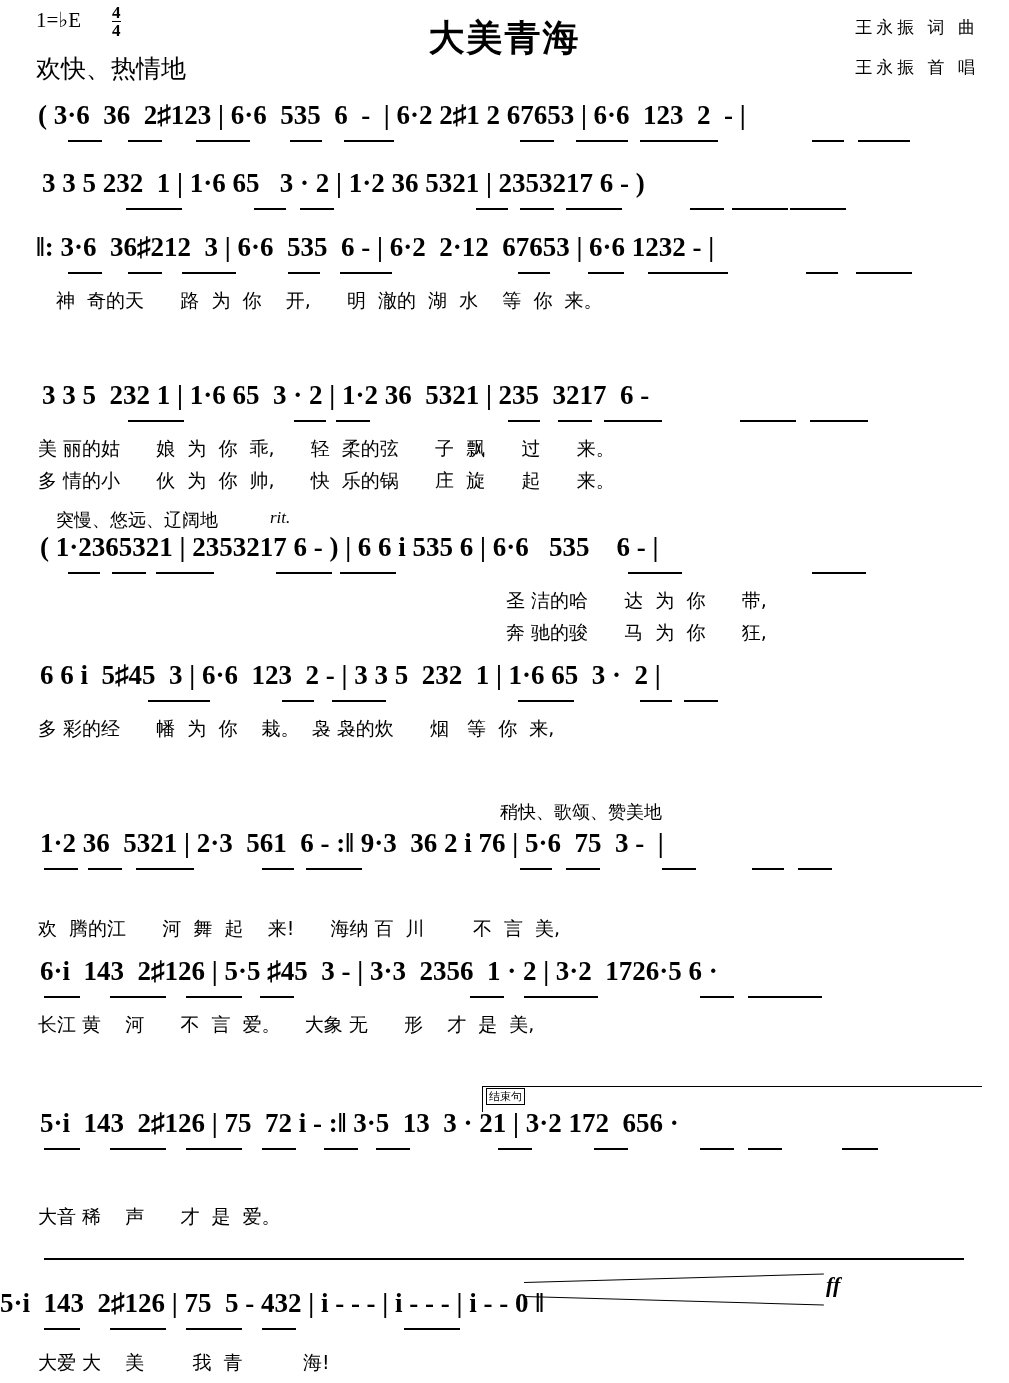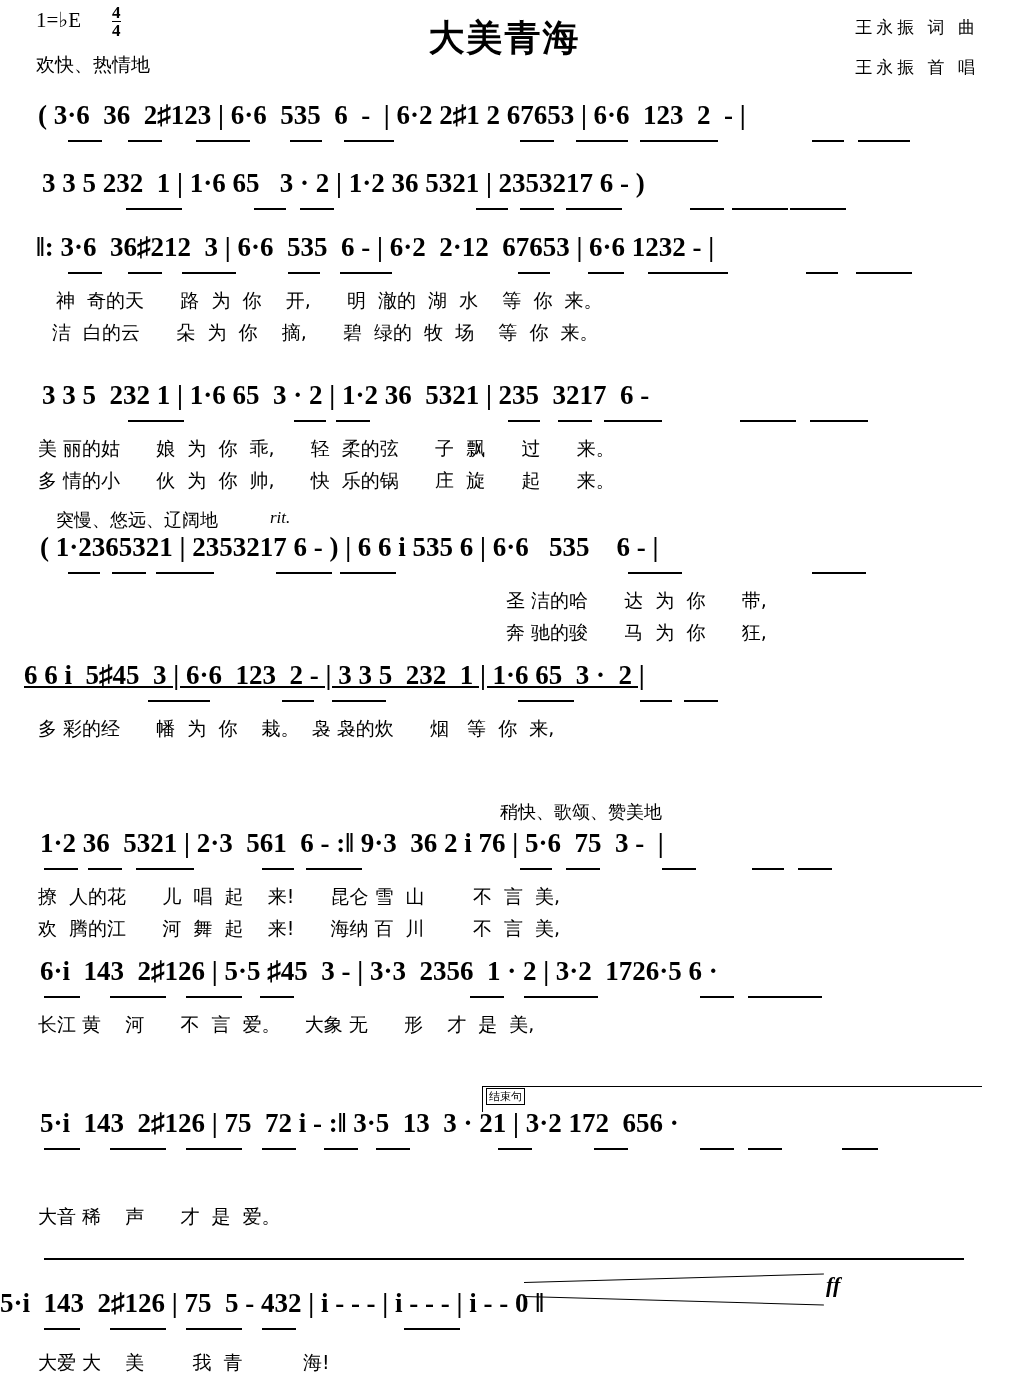--- a/index.html
+++ b/index.html
@@ -11,21 +11,21 @@
     position:relative;
     overflow:hidden;
   }
   .sheet{position:relative;width:1009px;height:1383px;}
 
   
   .key-sig{position:absolute;left:36px;top:8px;font-size:20px;font-family:"Liberation Serif",serif;}
   .key-sig .kk{font-size:21px;}
   .meter{position:absolute;left:112px;top:4px;font-size:17px;line-height:17px;text-align:center;font-weight:bold;}
   .meter span{display:block;}
-  .tempo-mark{position:absolute;left:36px;top:52px;font-size:19px;font-family:"DejaVu Sans",sans-serif;}
+  .tempo-mark{position:absolute;left:36px;top:52px;font-size:25px;font-family:"DejaVu Sans",sans-serif;}
   .title{position:absolute;left:0;right:0;top:14px;text-align:center;font-size:36px;font-weight:bold;font-family:"DejaVu Sans",sans-serif;letter-spacing:2px;}
   .credit1{position:absolute;right:30px;top:16px;font-size:17px;font-family:"DejaVu Sans",sans-serif;letter-spacing:4px;}
   .credit2{position:absolute;right:30px;top:56px;font-size:17px;font-family:"DejaVu Sans",sans-serif;letter-spacing:4px;}
 
   
   .row{position:absolute;left:0;width:1009px;}
   .notes{
     font-family:"Liberation Serif", serif;
     font-size:27px;
     font-weight:bold;
@@ -97,21 +97,20 @@
   <div class="hr-long" style="left:128px; top:272px; width:34px;"></div>
   <div class="hr-long" style="left:182px; top:272px; width:54px;"></div>
   <div class="hr-long" style="left:288px; top:272px; width:32px;"></div>
   <div class="hr-long" style="left:340px; top:272px; width:52px;"></div>
   <div class="hr-long" style="left:518px; top:272px; width:32px;"></div>
   <div class="hr-long" style="left:588px; top:272px; width:36px;"></div>
   <div class="hr-long" style="left:648px; top:272px; width:80px;"></div>
   <div class="hr-long" style="left:806px; top:272px; width:32px;"></div>
   <div class="hr-long" style="left:856px; top:272px; width:56px;"></div>
   <div class="lyr" style="position:absolute;left:56px;top:288px;letter-spacing:0;">神  奇的天      路  为  你    开,      明  澈的  湖  水    等  你  来。</div>
-  <div class="lyr" style="position:absolute;left:52px;top:320px;letter-spacing:0;">洁  白的云      朵  为  你    摘,      碧  绿的  牧  场    等  你  来。</div>
 
   <div class="row" style="top:380px;">
     <div class="notes" style="padding-left:42px;">3 3 5  232 1 | 1·6 65  3 · 2 | 1·2 36  5321 | 235  3217  6 -</div>
   </div>
   <div class="hr-long" style="left:128px; top:420px; width:56px;"></div>
   <div class="hr-long" style="left:294px; top:420px; width:32px;"></div>
   <div class="hr-long" style="left:336px; top:420px; width:34px;"></div>
   <div class="hr-long" style="left:508px; top:420px; width:32px;"></div>
   <div class="hr-long" style="left:558px; top:420px; width:34px;"></div>
   <div class="hr-long" style="left:604px; top:420px; width:58px;"></div>
@@ -130,21 +129,21 @@
   <div class="hr-long" style="left:112px; top:572px; width:34px;"></div>
   <div class="hr-long" style="left:156px; top:572px; width:58px;"></div>
   <div class="hr-long" style="left:276px; top:572px; width:56px;"></div>
   <div class="hr-long" style="left:340px; top:572px; width:56px;"></div>
   <div class="hr-long" style="left:628px; top:572px; width:54px;"></div>
   <div class="hr-long" style="left:812px; top:572px; width:54px;"></div>
   <div class="lyr" style="position:absolute;left:506px;top:588px;">圣 洁的哈      达  为  你      带,</div>
   <div class="lyr" style="position:absolute;left:506px;top:620px;">奔 驰的骏      马  为  你      狂,</div>
 
   <div class="row" style="top:660px;">
-    <div class="notes" style="padding-left:24px;text-decoration:underline;">6 6 i  5♯45  3 | 6·6  123  2 - | 3 3 5  232  1 | 1·6 65  3 ·  2 |</div>
+    <div class="notes" style="padding-left:40px;">6 6 i  5♯45  3 | 6·6  123  2 - | 3 3 5  232  1 | 1·6 65  3 ·  2 |</div>
   </div>
   <div class="hr-long" style="left:148px; top:700px; width:62px;"></div>
   <div class="hr-long" style="left:282px; top:700px; width:32px;"></div>
   <div class="hr-long" style="left:332px; top:700px; width:54px;"></div>
   <div class="hr-long" style="left:518px; top:700px; width:56px;"></div>
   <div class="hr-long" style="left:640px; top:700px; width:32px;"></div>
   <div class="hr-long" style="left:684px; top:700px; width:34px;"></div>
   <div class="lyr" style="position:absolute;left:38px;top:716px;">多 彩的经      幡  为  你    栽。  袅 袅的炊      烟   等  你  来,</div>
 
   <div class="cn" style="position:absolute;left:500px;top:800px;">稍快、歌颂、赞美地</div>
@@ -155,21 +154,20 @@
   <div class="hr-long" style="left:44px;  top:868px; width:34px;"></div>
   <div class="hr-long" style="left:88px;  top:868px; width:34px;"></div>
   <div class="hr-long" style="left:136px; top:868px; width:58px;"></div>
   <div class="hr-long" style="left:262px; top:868px; width:32px;"></div>
   <div class="hr-long" style="left:306px; top:868px; width:56px;"></div>
   <div class="hr-long" style="left:520px; top:868px; width:32px;"></div>
   <div class="hr-long" style="left:566px; top:868px; width:34px;"></div>
   <div class="hr-long" style="left:662px; top:868px; width:34px;"></div>
   <div class="hr-long" style="left:752px; top:868px; width:32px;"></div>
   <div class="hr-long" style="left:798px; top:868px; width:34px;"></div>
-  <div class="lyr" style="position:absolute;left:38px;top:884px;">撩  人的花      儿  唱  起    来!      昆仑 雪  山        不  言  美,</div>
   <div class="lyr" style="position:absolute;left:38px;top:916px;">欢  腾的江      河  舞  起    来!      海纳 百  川        不  言  美,</div>
 
   <div class="row" style="top:956px;">
     <div class="notes" style="padding-left:40px;">6·i  143  2♯126 | 5·5 ♯45  3 - | 3·3  2356  1 · 2 | 3·2  1726·5 6 ·</div>
   </div>
   <div class="hr-long" style="left:44px;  top:996px; width:36px;"></div>
   <div class="hr-long" style="left:110px; top:996px; width:56px;"></div>
   <div class="hr-long" style="left:186px; top:996px; width:56px;"></div>
   <div class="hr-long" style="left:260px; top:996px; width:34px;"></div>
   <div class="hr-long" style="left:470px; top:996px; width:34px;"></div>

